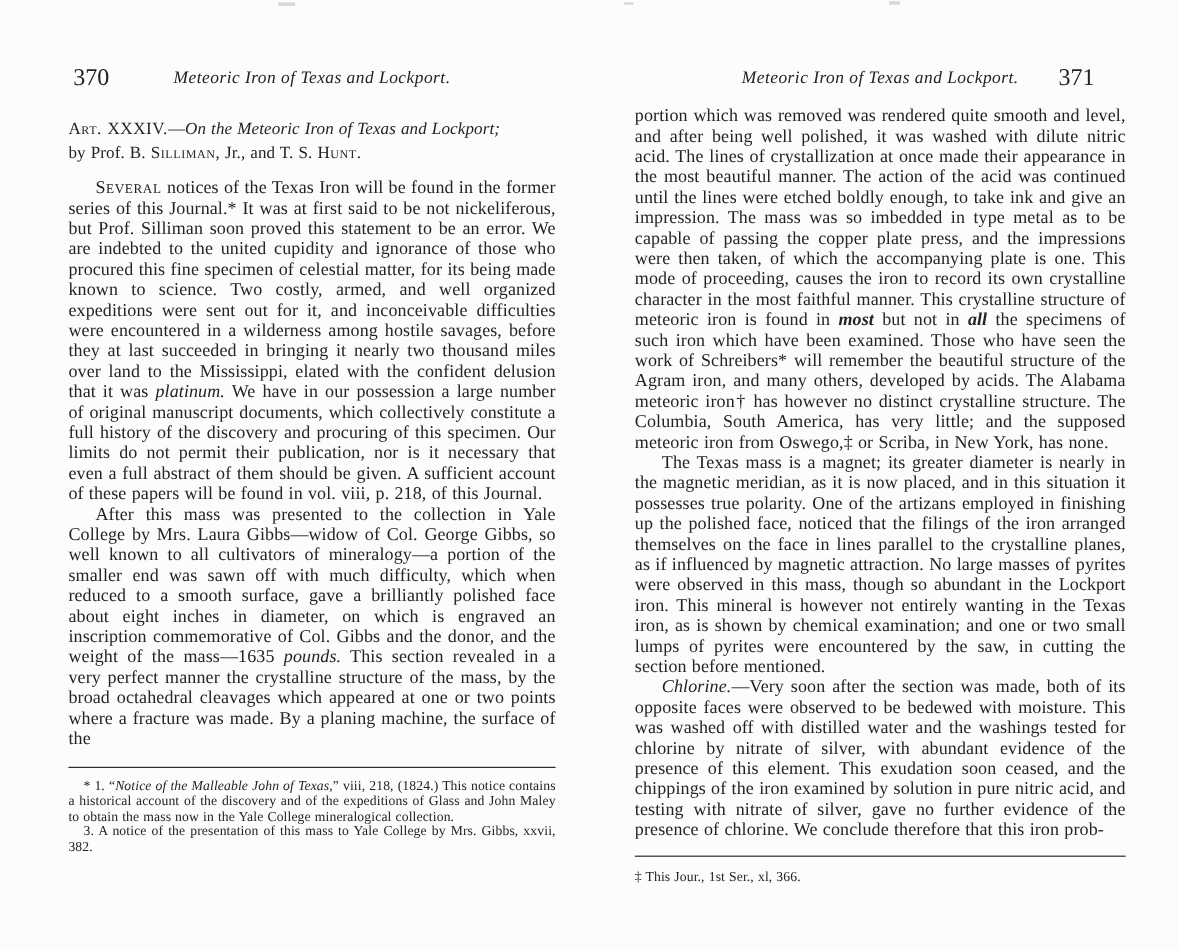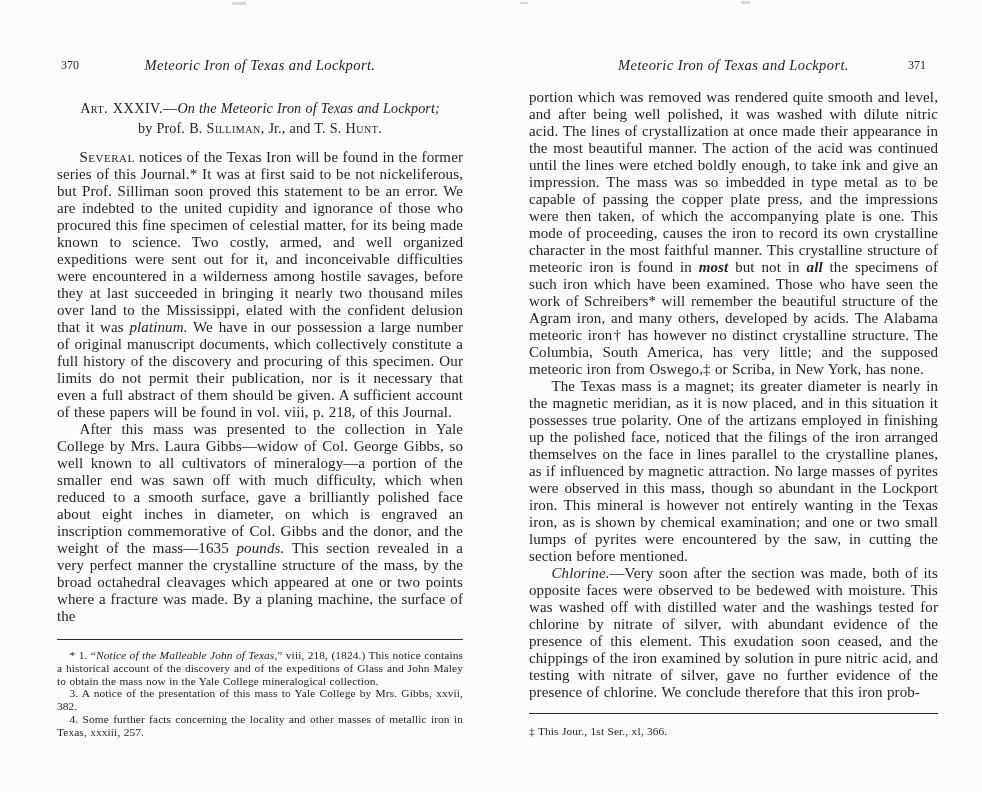--- a/index.html
+++ b/index.html
@@ -33,30 +33,30 @@
     display: block;
     text-align: center;
     font-style: italic;
     letter-spacing: 0.4px;
     margin-top: 21px;
   }
   .page-num {
     position: absolute;
     top: 0;
     font-style: normal;
-    font-size: 12px;
+    font-size: 20px;
   }
   .page-left  .page-num { left: 4px; }
-  .page-right .page-num { right: 12px; }
+  .page-right .page-num { right: 26px; }
 
   .title-block {
     margin-top: 24px;
   }
   .title-block .para {
-    text-align: center;
+    text-align: left;
     text-indent: 0;
     margin: 0;
     font-size: 14.2px;
     line-height: 20px;
   }
 
   .body-block { margin-top: 11px; }
   .page-right .body-block { margin-top: 15px; }
 
   .para {
@@ -115,21 +115,20 @@
   <div class="body-block">
       <p class="para indent"><span class="sc">Several</span><span> notices of the Texas Iron will be found in the former series of this Journal.*  It was at first said to be not nickeliferous, but Prof. Silliman soon proved this statement to be an error.  We are indebted to the united cupidity and ignorance of those who procured this fine specimen of celestial matter, for its being made known to science.  Two costly, armed, and well organized expeditions were sent out for it, and inconceivable difficulties were encountered in a wilderness among hostile savages, before they at last succeeded in bringing it nearly two thousand miles over land to the Mississippi, elated with the confident delusion that it was </span><span class="it">platinum.</span><span>  We have in our possession a large number of original manuscript documents, which collectively constitute a full history of the discovery and procuring of this specimen.  Our limits do not permit their publication, nor is it necessary that even a full abstract of them should be given.  A sufficient account of these papers will be found in vol. viii, p. 218, of this Journal.</span></p>
       <p class="para indent"><span>After this mass was presented to the collection in Yale College by Mrs. Laura Gibbs—widow of Col. George Gibbs, so well known to all cultivators of mineralogy—a portion of the smaller end was sawn off with much difficulty, which when reduced to a smooth surface, gave a brilliantly polished face about eight inches in diameter, on which is engraved an inscription commemorative of Col. Gibbs and the donor, and the weight of the mass—1635 </span><span class="it">pounds.</span><span>  This section revealed in a very perfect manner the crystalline structure of the mass, by the broad octahedral cleavages which appeared at one or two points where a fracture was made.  By a planing machine, the surface of the</span></p>
     </div>
 
   <hr class="footnote-rule">
 
   <div class="footnotes">
       <p class="para indent"><span>* 1. “</span><span class="it">Notice of the Malleable John of Texas</span><span>,” viii, 218, (1824.)  This notice contains a historical account of the discovery and of the expeditions of Glass and John Maley to obtain the mass now in the Yale College mineralogical collection.</span></p>
       <p class="para indent"><span>3. A notice of the presentation of this mass to Yale College by Mrs. Gibbs, xxvii, 382.</span></p>
-      <p class="para indent"><span>4. Some further facts concerning the locality and other masses of metallic iron in Texas, xxxiii, 257.</span></p>
     </div>
 </div>
 
 <div class="page page-right">
   <div class="running-header">
     <span class="running-title">Meteoric Iron of Texas and Lockport.</span>
     <span class="page-num">371</span>
   </div>
 
   <div class="body-block">

